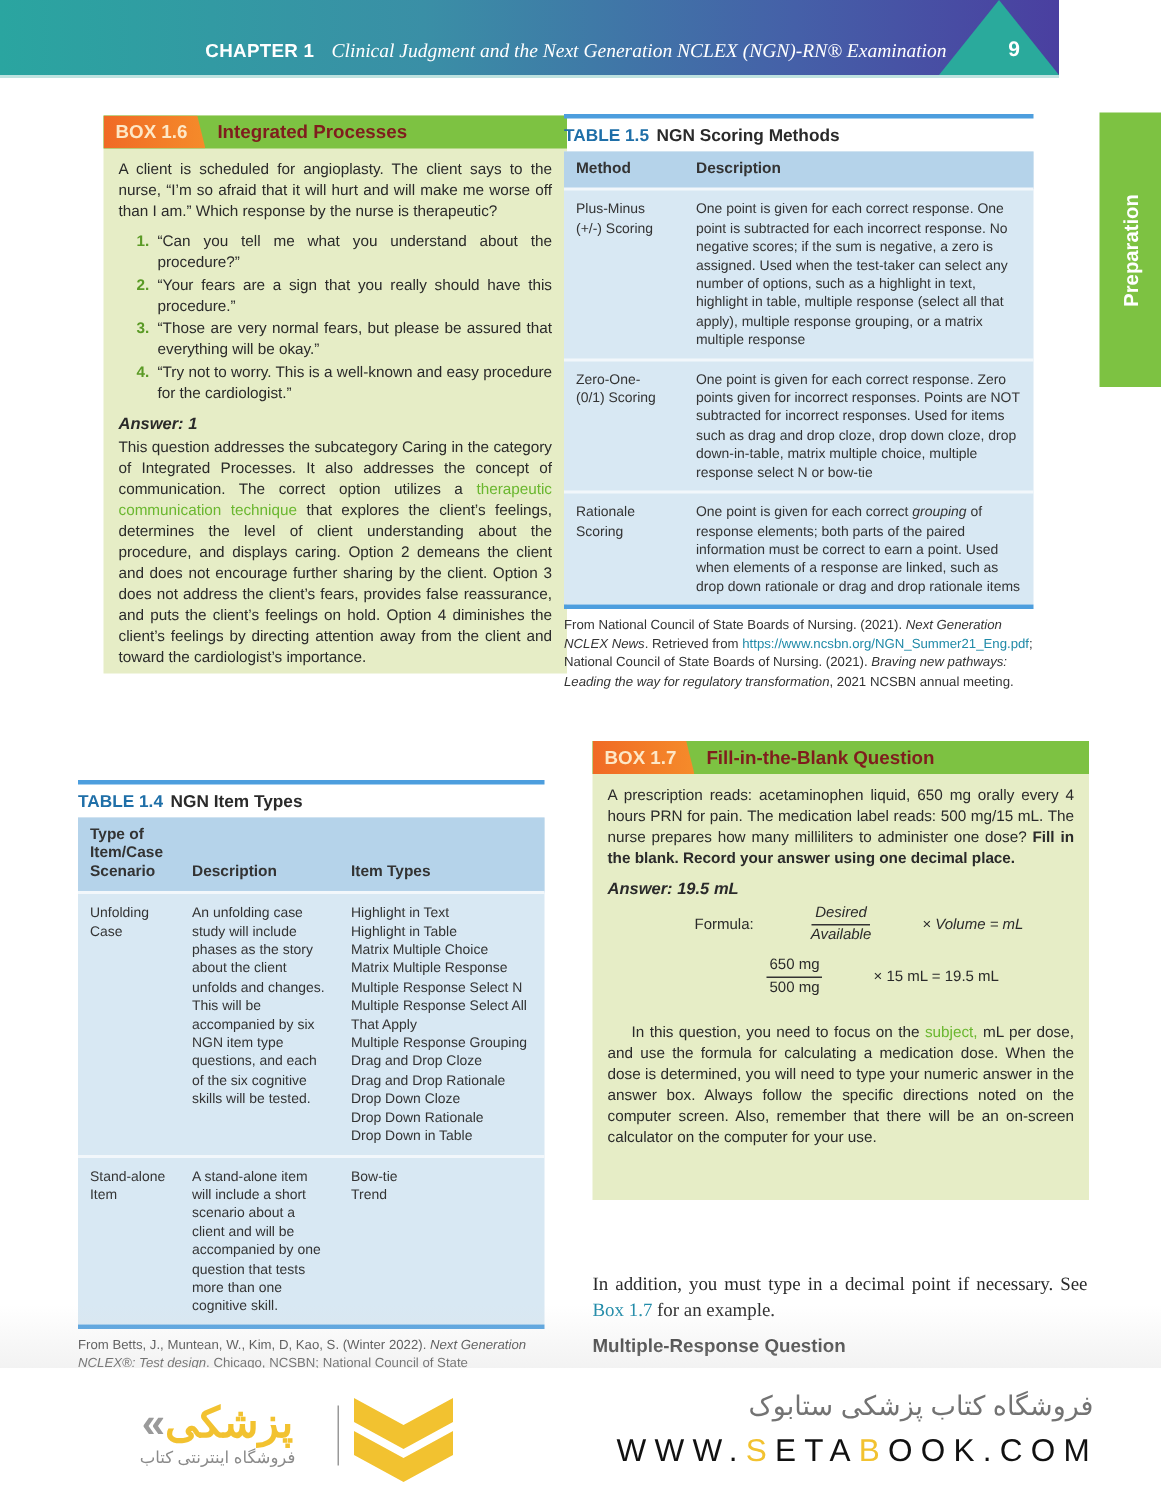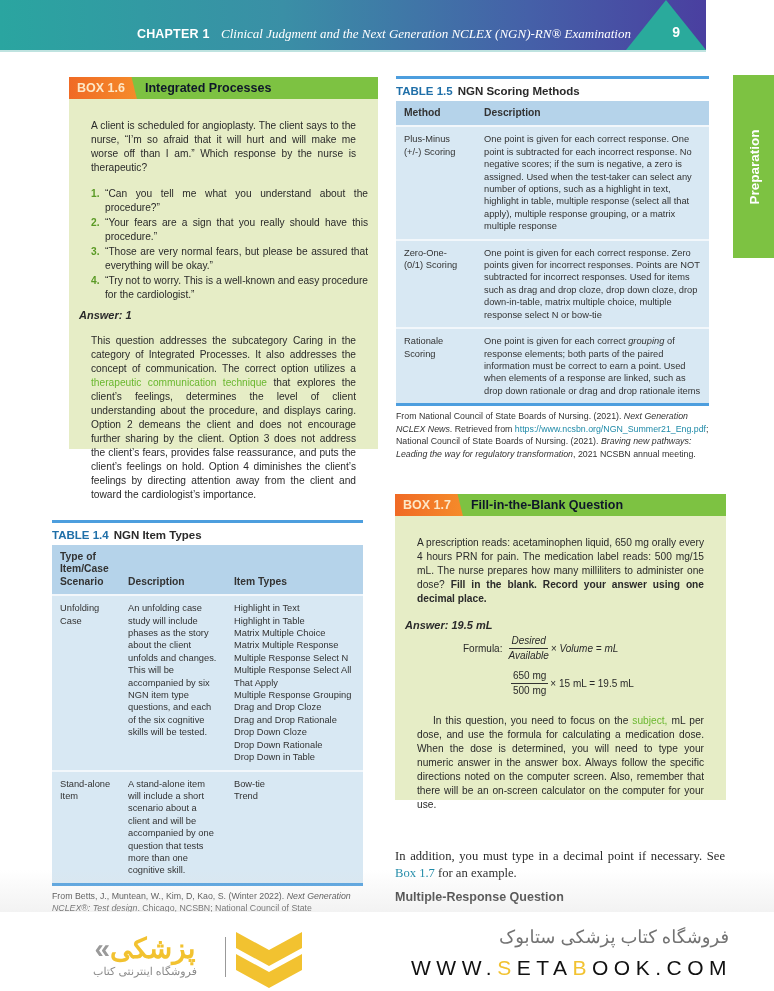--- a/index.html
+++ b/index.html
@@ -43,23 +43,23 @@
   .box { position: absolute; background: #e6edc6; }
   .box-head {
     height: 22px; background: #7dc242; position: relative; display: flex; align-items: center;
   }
   .box-tag {
     height: 22px; display: flex; align-items: center; padding: 0 12px 0 8px;
     background: linear-gradient(90deg, #f06a25, #f58b2a); color: #fde7c6;
     font-weight: bold; font-size: 12.5px;
     clip-path: polygon(0 0, 92% 0, 100% 100%, 0 100%);
   }
-  .box-title { color: #0f172a; font-weight: bold; font-size: 12.5px; margin-left: 8px; }
+  .box-title { color: #7f1d1d; font-weight: bold; font-size: 12.5px; margin-left: 8px; }
   .box-body { padding: 8px 10px 10px 10px; font-size: 10.2px; line-height: 14px; text-align: justify; }
-  .box-body p { margin: 12px; }
+  .box-body p { margin: 0; }
   .opts { margin: 6px 0 6px 12px; padding: 0; list-style: none; }
   .opts li { display: flex; margin-bottom: 1px; }
   .opts .n { color: #5a9a25; font-weight: bold; width: 14px; flex-shrink: 0; }
   .ans { font-weight: bold; font-style: italic; font-size: 11px; margin: 6px 0 2px; }
   .hl { color: #6ab72f; }
 
   
   .tbl { position: absolute; }
   .tbl-rule { height: 3px; background: #4d9ede; }
   .tbl-title { font-size: 11.5px; font-weight: bold; padding: 6px 0 4px 0; }
@@ -70,21 +70,21 @@
   .tbl-end { height: 3px; background: #4d9ede; }
   .src { font-size: 8.8px; line-height: 12.5px; color: #333; margin-top: 4px; }
   .link { color: #1f8aa8; }
 
   .body-text {
     position: absolute; left: 395px; top: 848px; width: 330px;
     font-family: "Liberation Serif", serif; font-size: 12.6px; line-height: 17px; text-align: justify;
   }
   .subhead { position: absolute; left: 395px; top: 890px; font-weight: bold; font-size: 12.5px; }
 
-  .formula { font-size: 10px; display: flex; align-items: center; }
+  .formula { font-size: 10px; display: flex; align-items: center; gap: 32px; }
   .frac { display: inline-flex; flex-direction: column; align-items: center; font-style: italic; margin: 0 2px; }
   .frac .top { border-bottom: 1px solid #333; padding: 0 2px; }
 
   .footer-fade {
     position: absolute; left: 0; top: 870px; width: 774px; height: 45px;
     background: linear-gradient(180deg, rgba(255,255,255,0) 0%, rgba(225,225,225,0.45) 100%);
     pointer-events: none;
   }
   .footer {
     position: absolute; left: 0; top: 912px; width: 774px; height: 79px; background: #fff;
@@ -138,21 +138,21 @@
       <li>
           <span class="n">4.</span>
           <span>“Try not to worry. This is a well-known and easy procedure for the cardiologist.”</span>
         </li>
     </ol>
     <div class="ans">Answer: 1</div>
     <p><span>This question addresses the subcategory Caring in the category of Integrated Processes. It also addresses the concept of communication. The correct option utilizes a </span><span class="hl">therapeutic communication technique</span><span> that explores the client’s feelings, determines the level of client understanding about the procedure, and displays caring. Option 2 demeans the client and does not encourage further sharing by the client. Option 3 does not address the client’s fears, provides false reassurance, and puts the client’s feelings on hold. Option 4 diminishes the client’s feelings by directing attention away from the client and toward the cardiologist’s importance.</span></p>
   </div>
 </div>
 
-<div class="tbl" style="left:396px; top:76px; width:313px;">
+<div class="tbl" style="left:376px; top:76px; width:313px;">
   <div class="tbl-rule"></div>
   <div class="tbl-title">
     <span class="num">TABLE 1.5</span><span>NGN Scoring Methods</span>
   </div>
   <table>
     <thead>
         <tr>
       <th style="width:64px">Method</th>
       <th>Description</th>
     </tr>

